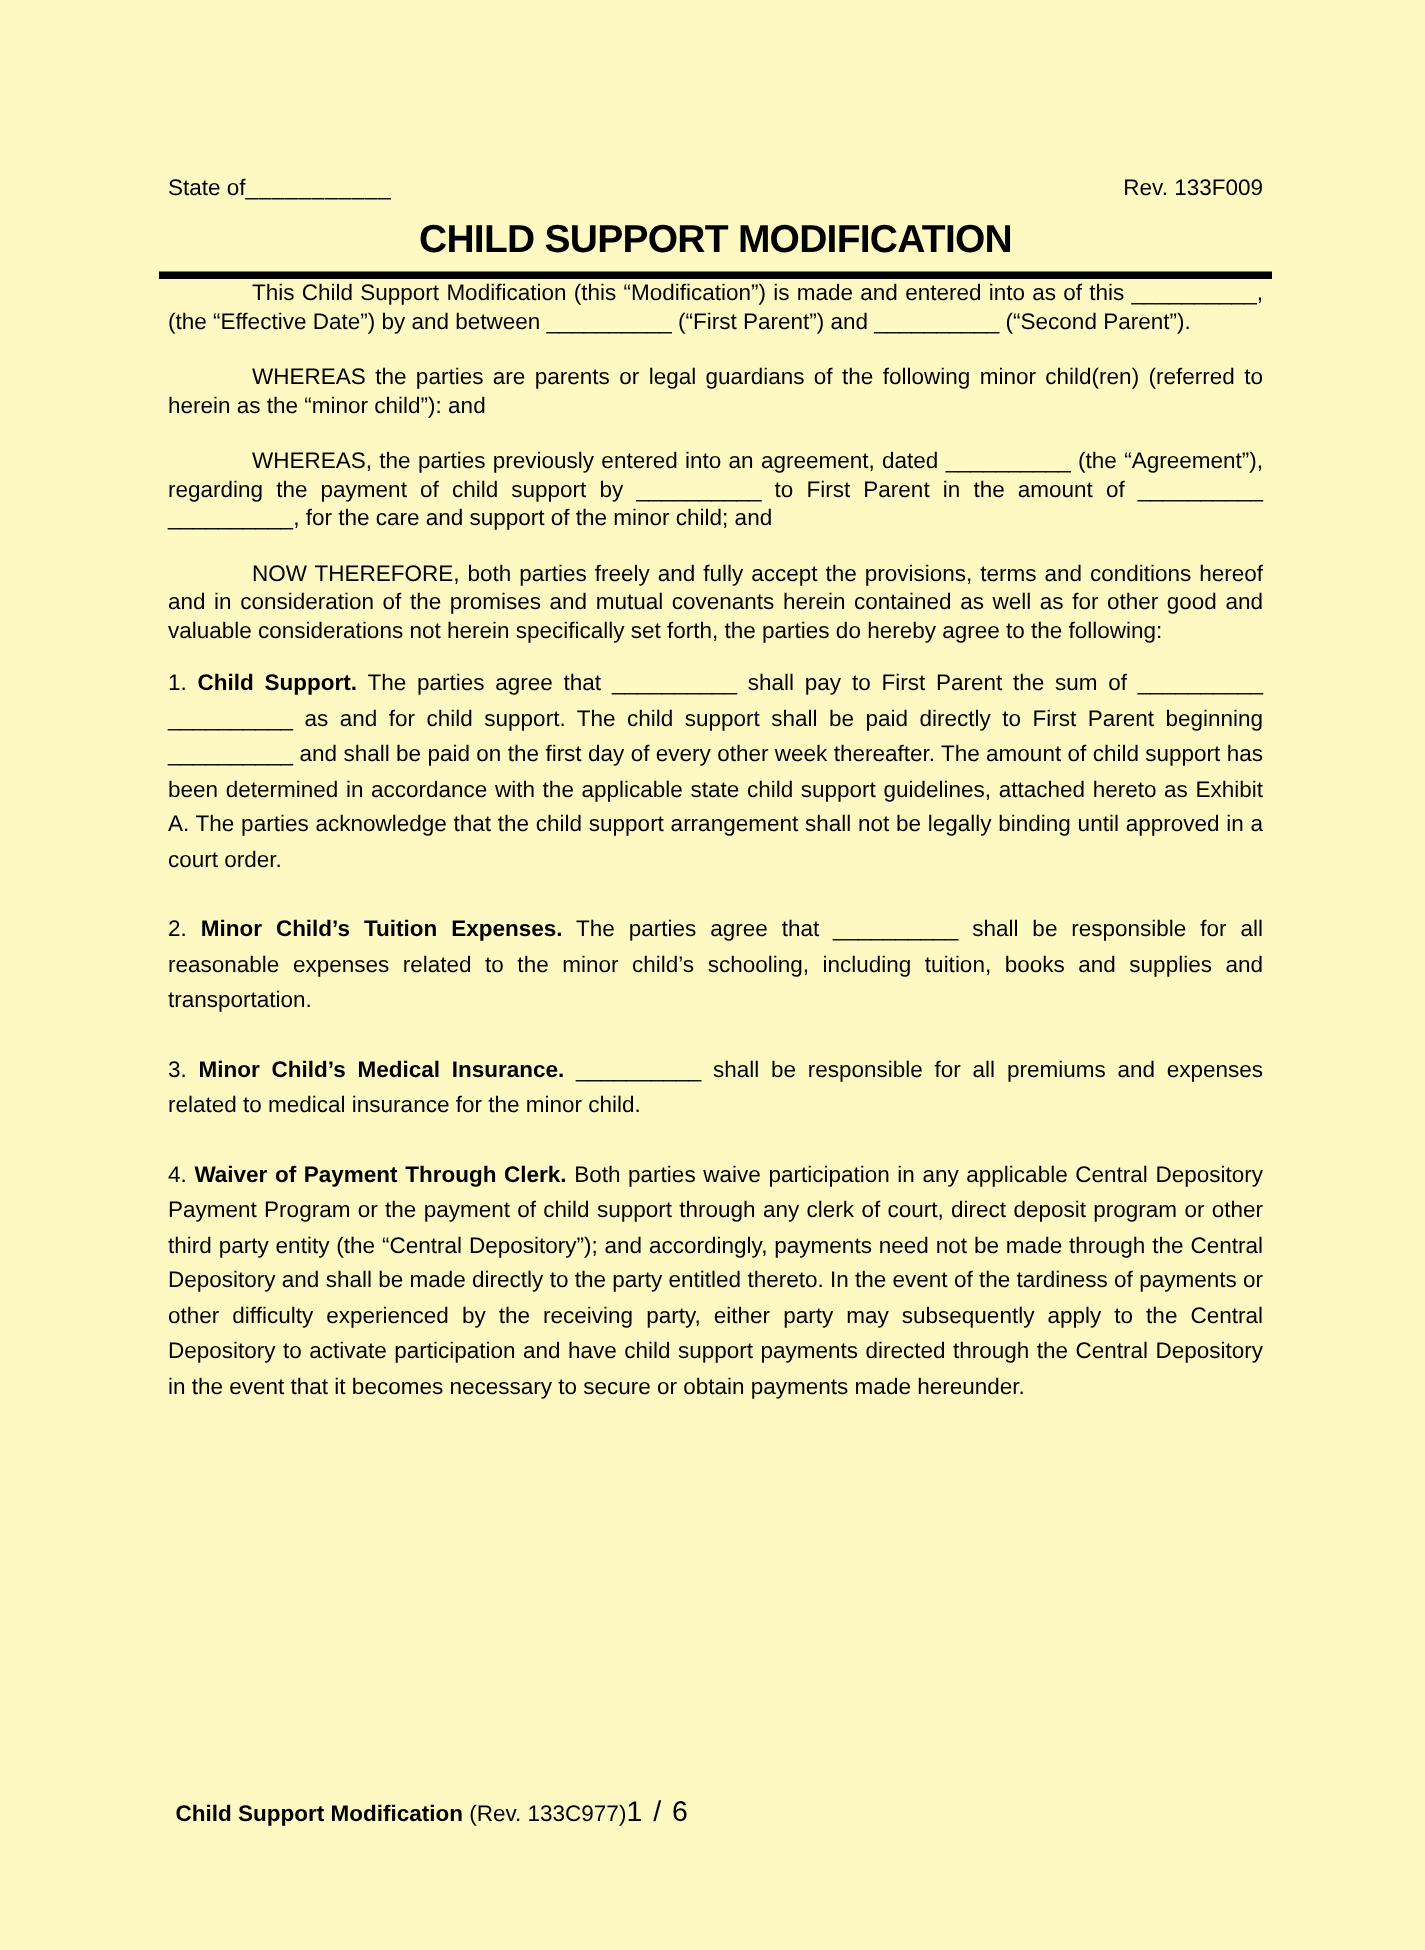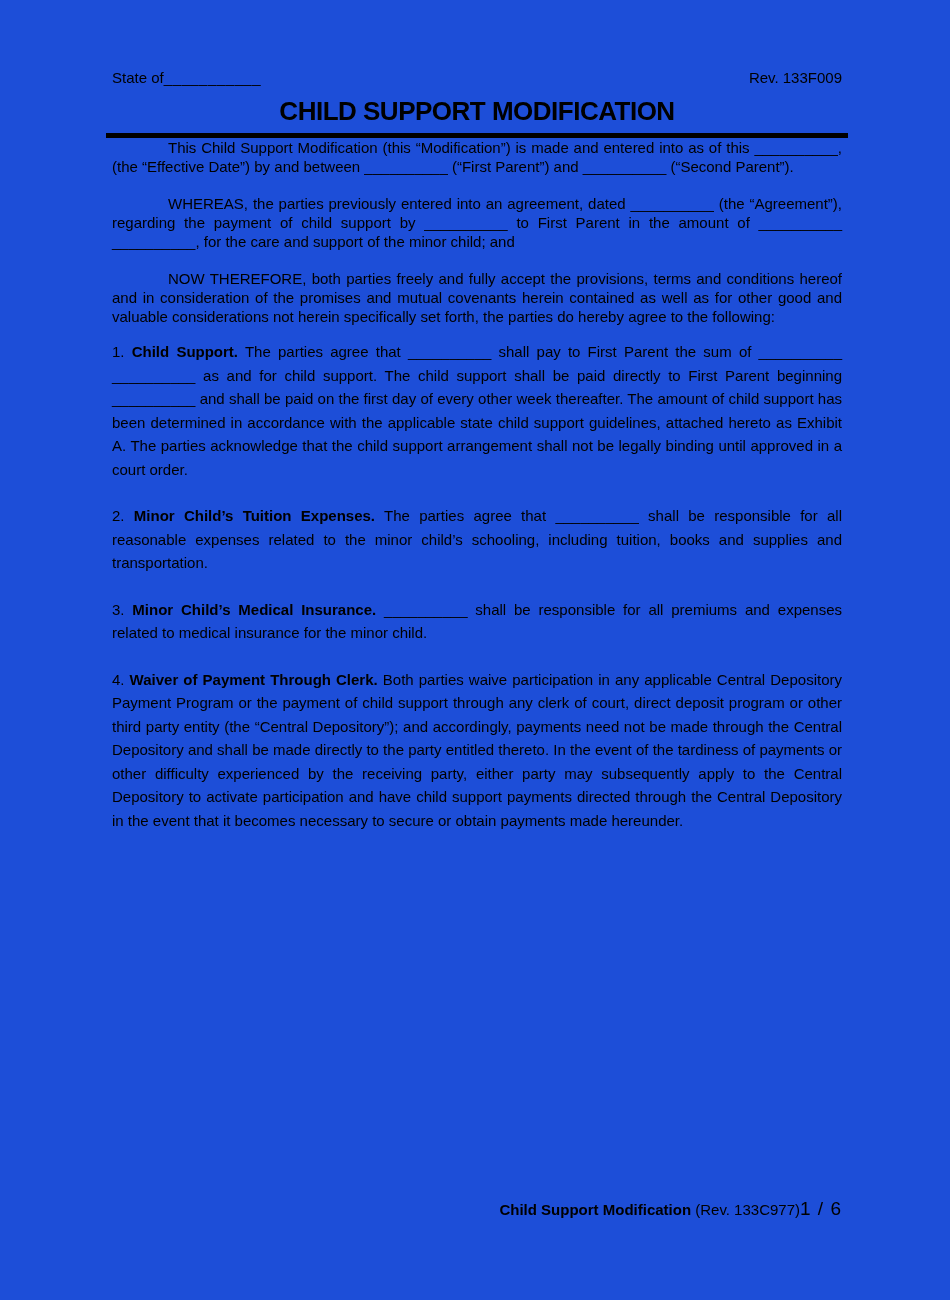--- a/index.html
+++ b/index.html
@@ -11,22 +11,22 @@
   body {
     width: 950px;
     height: 1300px;
     position: relative;
     font-family: "Liberation Sans", "DejaVu Sans", sans-serif;
     color: #000000;
   }
   .page {
     position: absolute;
     inset: 0;
-    background: #1d4ed8;
-    padding: 68px 108px 0 112px;
+    background: #fef9c3;
+    padding: 116px 108px 0 112px;
   }
   
   .header-row {
     display: flex;
     justify-content: space-between;
     align-items: baseline;
     font-size: 15px;
     line-height: 19px;
   }
   .state-of .blank {
@@ -68,25 +68,25 @@
     text-align: justify;
     text-indent: 0;
   }
   .section b {
     font-weight: bold;
     margin-top: 40px;
   }
   
   .footer {
     position: absolute;
-    left: 107px;
+    left: 117px;
     right: 108px;
     top: 1198px;
     display: flex;
-    justify-content: flex-end;
+    justify-content: flex-start;
     align-items: baseline;
   }
   .footer-left {
     font-size: 15px;
   }
   .footer-left b { font-weight: bold; }
   .footer-page {
     font-size: 19px;
     letter-spacing: 1px;
   }
@@ -98,20 +98,21 @@
 
   <div class="header-row">
     <div class="state-of"><span>State of</span><span class="blank">___________</span></div>
     <div class="rev">Rev. 133F009</div>
   </div>
 
   <h1 class="doc-title">CHILD SUPPORT MODIFICATION</h1>
   <div class="title-rule"></div>
 
   <p class="preamble first">This Child Support Modification (this “Modification”) is made and entered into as of this __________, (the “Effective Date”) by and between __________ (“First Parent”) and __________ (“Second Parent”).</p>
+  <p class="preamble">WHEREAS the parties are parents or legal guardians of the following minor child(ren) (referred to herein as the “minor child”): and</p>
   <p class="preamble">WHEREAS, the parties previously entered into an agreement, dated __________ (the “Agreement”), regarding the payment of child support by __________ to First Parent in the amount of __________ __________, for the care and support of the minor child; and</p>
   <p class="preamble last">NOW THEREFORE, both parties freely and fully accept the provisions, terms and conditions hereof and in consideration of the promises and mutual covenants herein contained as well as for other good and valuable considerations not herein specifically set forth, the parties do hereby agree to the following:</p>
 
   <p class="section"><span>1.</span>&nbsp;<b>Child Support.</b> <span>The parties agree that __________ shall pay to First Parent the sum of __________ __________ as and for child support. The child support shall be paid directly to First Parent beginning __________ and shall be paid on the first day of every other week thereafter. The amount of child support has been determined in accordance with the applicable state child support guidelines, attached hereto as Exhibit A. The parties acknowledge that the child support arrangement shall not be legally binding until approved in a court order.</span></p>
 
   <p class="section"><span>2.</span>&nbsp;<b>Minor Child’s Tuition Expenses.</b> <span>The parties agree that __________ shall be responsible for all reasonable expenses related to the minor child’s schooling, including tuition, books and supplies and transportation.</span></p>
 
   <p class="section"><span>3.</span>&nbsp;<b>Minor Child’s Medical Insurance.</b> <span>__________ shall be responsible for all premiums and expenses related to medical insurance for the minor child.</span></p>
 
   <p class="section"><span>4.</span>&nbsp;<b>Waiver of Payment Through Clerk.</b> <span>Both parties waive participation in any applicable Central Depository Payment Program or the payment of child support through any clerk of court, direct deposit program or other third party entity (the “Central Depository”); and accordingly, payments need not be made through the Central Depository and shall be made directly to the party entitled thereto. In the event of the tardiness of payments or other difficulty experienced by the receiving party, either party may subsequently apply to the Central Depository to activate participation and have child support payments directed through the Central Depository in the event that it becomes necessary to secure or obtain payments made hereunder.</span></p>

